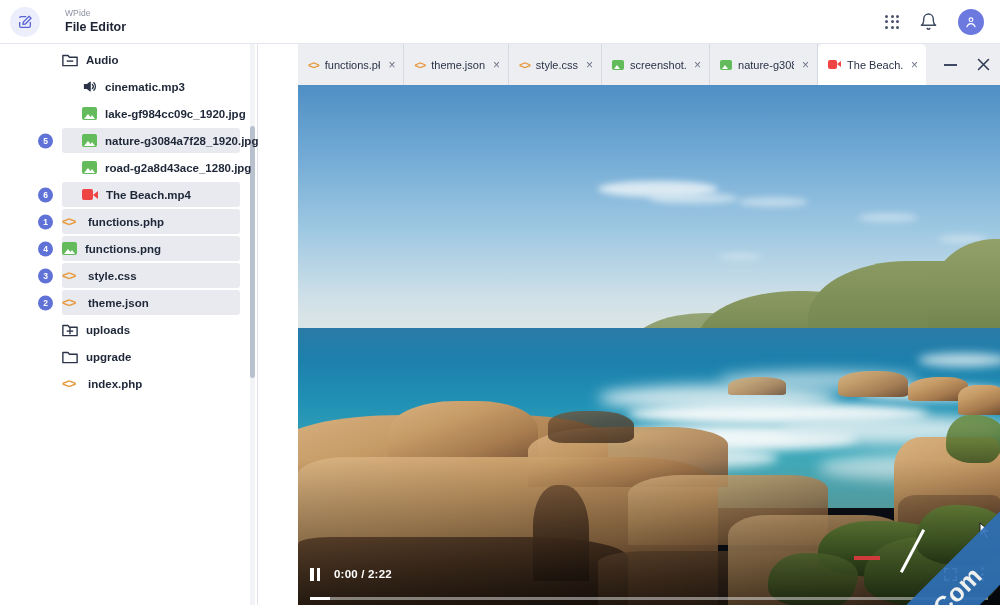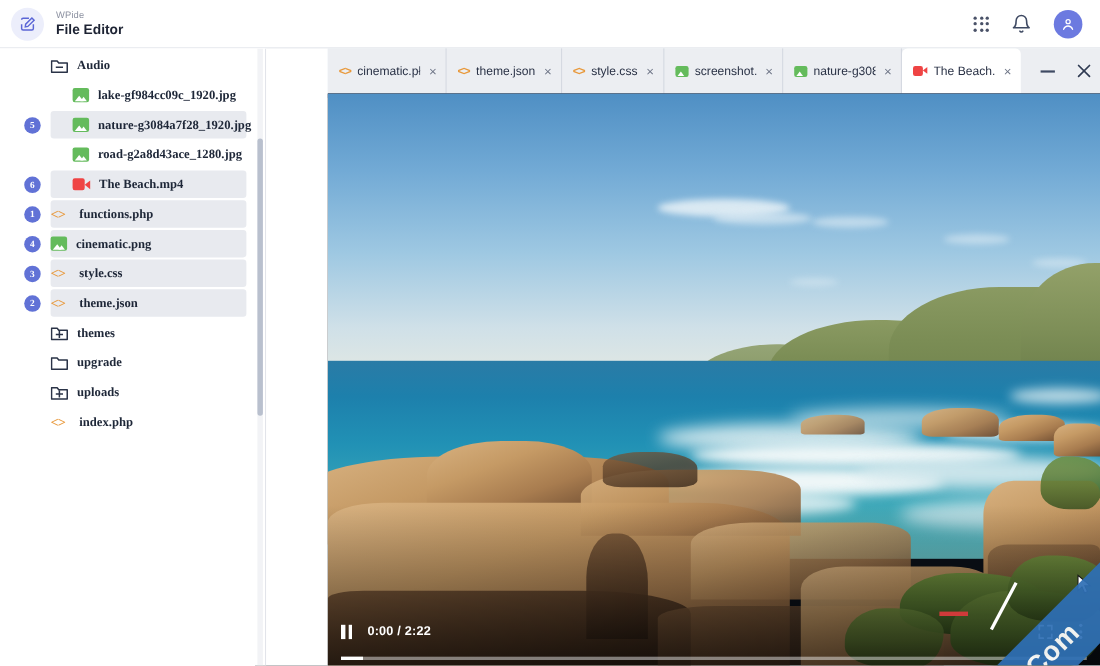--- a/index.html
+++ b/index.html
@@ -17,41 +17,41 @@
     background: #ffffff;
     border-bottom: 1px solid #e3e6ec;
     display: flex; align-items: center;
   }
   .brand { display: flex; align-items: center; padding-left: 10px; }
   .brand-logo {
     width: 30px; height: 30px; border-radius: 50%;
     background: #eceefb;
     display: flex; align-items: center; justify-content: center;
   }
-  .brand-text { margin-left: 11px; line-height: 1.15; }
+  .brand-text { margin-left: 25px; line-height: 1.15; }
   .brand-sub { font-size: 8.5px; color: #8b90a0; letter-spacing: .1px; }
   .brand-title { font-size: 12.5px; font-weight: bold; color: #1d2333; margin-top: 1px; }
 
   .header-right {
     margin-left: auto; display: flex; align-items: center; gap: 20px;
     padding-right: 16px;
   }
   .grid-icon { display: grid; grid-template-columns: repeat(3,3px);
     grid-template-rows: repeat(3,3px); gap: 2.5px; cursor: pointer; }
   .grid-icon i { width: 3px; height: 3px; border-radius: 50%; background: #4a5268; display:block; }
   .avatar {
     width: 26px; height: 26px; border-radius: 50%;
     background: #6c7ae0; display: flex; align-items: center; justify-content: center;
     cursor: pointer;
   }
 
   
   .sidebar {
-    position: absolute; top: 44px; left: 0; width: 242px; height: 561px;
-    background: #ffffff; overflow: hidden; font-family: Liberation Serif, serif;
+    position: absolute; top: 44px; left: 16px; width: 242px; height: 561px;
+    background: #ffffff; overflow: hidden;
   }
   .tree { position: relative; padding-top: 2px; }
   .node {
     position: relative; display: flex; align-items: center;
     height: 27px; font-size: 11.5px; color: #1e2738; font-weight: bold;
     cursor: pointer; white-space: nowrap;
   }
   .node .lbl { margin-left: 8px; }
   .badge {
     position: absolute; left: 22px; top: 50%; transform: translateY(-50%);
@@ -293,20 +293,30 @@
           <div class="node ind-folder">
             <svg class="folder-ic" viewBox="0 0 22 18" fill="none" stroke="#2a3347" stroke-width="1.9" stroke-linejoin="round">
               <path d="M1.2 16.8V2.8h7l2 2.4h10.6v11.6z"></path>
               <path d="M6.5 10.5h9"></path>
             </svg>
             <span class="lbl">Audio</span>
           </div>
         </div>
         <div class="rowwrap">
           <div class="node ind-child">
+            <svg class="ic" viewBox="0 0 24 24" fill="none" stroke="#2a3347" stroke-width="2" stroke-linecap="round" stroke-linejoin="round">
+              <path d="M4 9v6h4l5 4V5L8 9H4z" fill="#2a3347"></path>
+              <path d="M16.5 8.5a5 5 0 0 1 0 7"></path>
+              <path d="M19 6a8.5 8.5 0 0 1 0 12"></path>
+            </svg>
+            <span class="lbl">cinematic.mp3</span>
+          </div>
+        </div>
+        <div class="rowwrap">
+          <div class="node ind-child">
             <span class="img-ic"></span>
             <span class="lbl">lake-gf984cc09c_1920.jpg</span>
           </div>
         </div>
         <div class="rowwrap">
           <div class="hl"></div>
           <div class="node ind-child">
             <span class="img-ic"></span>
             <span class="lbl">nature-g3084a7f28_1920.jpg</span>
           </div>
@@ -334,86 +344,76 @@
           <div class="node ind-folder">
             <span class="code-ic">&lt; &gt;</span>
             <span class="lbl">functions.php</span>
           </div>
           <div class="badge" style="background: rgb(97, 114, 214);">1</div>
         </div>
         <div class="rowwrap">
           <div class="hl"></div>
           <div class="node ind-folder">
             <span class="img-ic"></span>
-            <span class="lbl">cinematic.png</span>
+            <span class="lbl">functions.png</span>
           </div>
           <div class="badge" style="background: rgb(97, 114, 214);">4</div>
         </div>
         <div class="rowwrap">
           <div class="hl"></div>
           <div class="node ind-folder">
             <span class="code-ic">&lt; &gt;</span>
             <span class="lbl">style.css</span>
           </div>
           <div class="badge" style="background: rgb(97, 114, 214);">3</div>
         </div>
         <div class="rowwrap">
           <div class="hl"></div>
           <div class="node ind-folder">
             <span class="code-ic">&lt; &gt;</span>
             <span class="lbl">theme.json</span>
           </div>
           <div class="badge" style="background: rgb(97, 114, 214);">2</div>
-        </div>
-        <div class="rowwrap">
-          <div class="node ind-root">
-            <svg class="folder-ic" viewBox="0 0 22 18" fill="none" stroke="#2a3347" stroke-width="1.9" stroke-linejoin="round">
-              <path d="M1.2 16.8V2.8h7l2 2.4h10.6v11.6z"></path>
-              <path d="M6.5 10.5h9"></path>
-              <path d="M11 6v9"></path>
-            </svg>
-            <span class="lbl">themes</span>
-          </div>
-        </div>
-        <div class="rowwrap">
-          <div class="node ind-root">
-            <svg class="folder-ic" viewBox="0 0 22 18" fill="none" stroke="#2a3347" stroke-width="1.9" stroke-linejoin="round">
-              <path d="M1.2 16.8V2.8h7l2 2.4h10.6v11.6z"></path>
-            </svg>
-            <span class="lbl">upgrade</span>
-          </div>
         </div>
         <div class="rowwrap">
           <div class="node ind-root">
             <svg class="folder-ic" viewBox="0 0 22 18" fill="none" stroke="#2a3347" stroke-width="1.9" stroke-linejoin="round">
               <path d="M1.2 16.8V2.8h7l2 2.4h10.6v11.6z"></path>
               <path d="M6.5 10.5h9"></path>
               <path d="M11 6v9"></path>
             </svg>
             <span class="lbl">uploads</span>
           </div>
         </div>
         <div class="rowwrap">
           <div class="node ind-root">
+            <svg class="folder-ic" viewBox="0 0 22 18" fill="none" stroke="#2a3347" stroke-width="1.9" stroke-linejoin="round">
+              <path d="M1.2 16.8V2.8h7l2 2.4h10.6v11.6z"></path>
+            </svg>
+            <span class="lbl">upgrade</span>
+          </div>
+        </div>
+        <div class="rowwrap">
+          <div class="node ind-root">
             <span class="code-ic">&lt; &gt;</span>
             <span class="lbl">index.php</span>
           </div>
         </div>
       </div>
     <div class="sb-scroll-track"></div>
     <div class="sb-scroll-thumb"></div>
     <div class="sidebar-edge"></div>
   </div>
 
   <div class="editor">
 
     <div class="tabbar" id="tabbar">
       <div class="tab">
           <span class="tcode">&lt; &gt;</span>
-          <span class="tname">cinematic.pł</span>
+          <span class="tname">functions.pł</span>
           <span class="tclose">×</span>
         </div>
         <div class="tab">
           <span class="tcode">&lt; &gt;</span>
           <span class="tname">theme.json</span>
           <span class="tclose">×</span>
         </div>
         <div class="tab">
           <span class="tcode">&lt; &gt;</span>
           <span class="tname">style.css</span>

